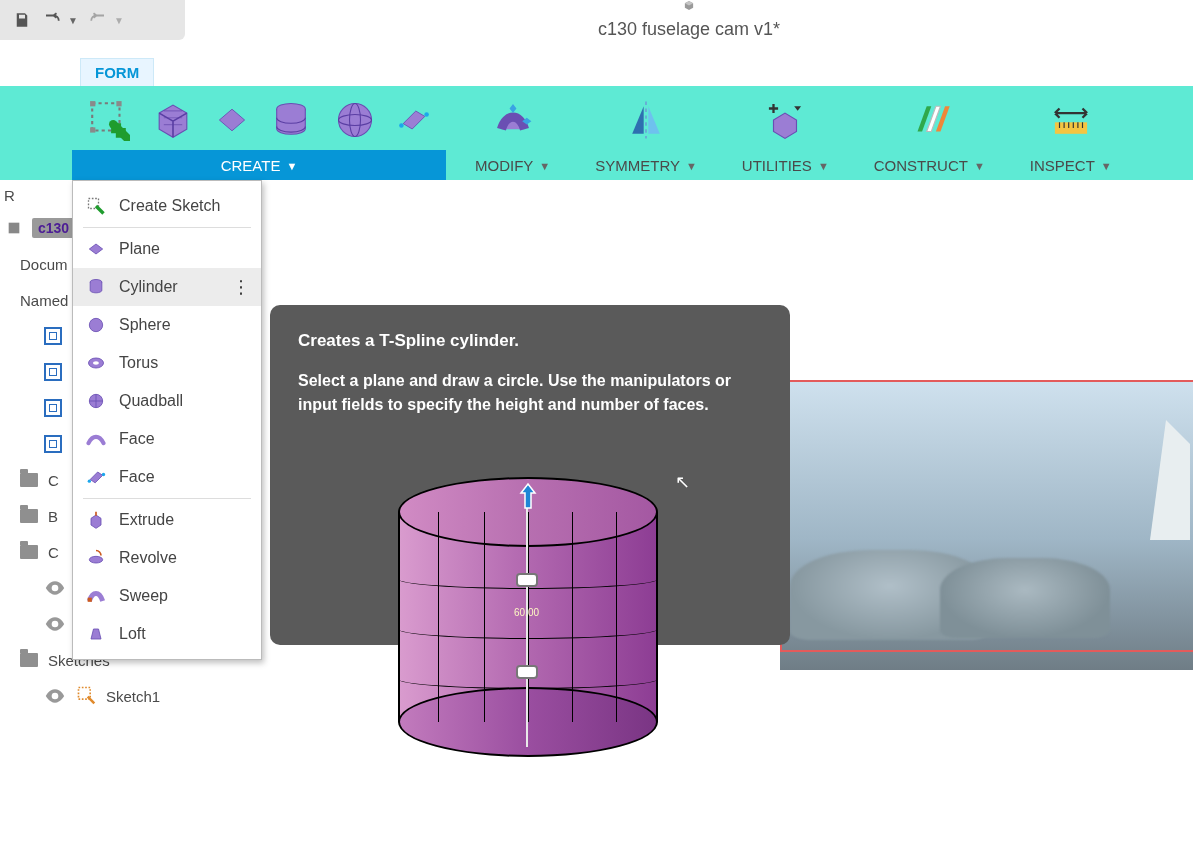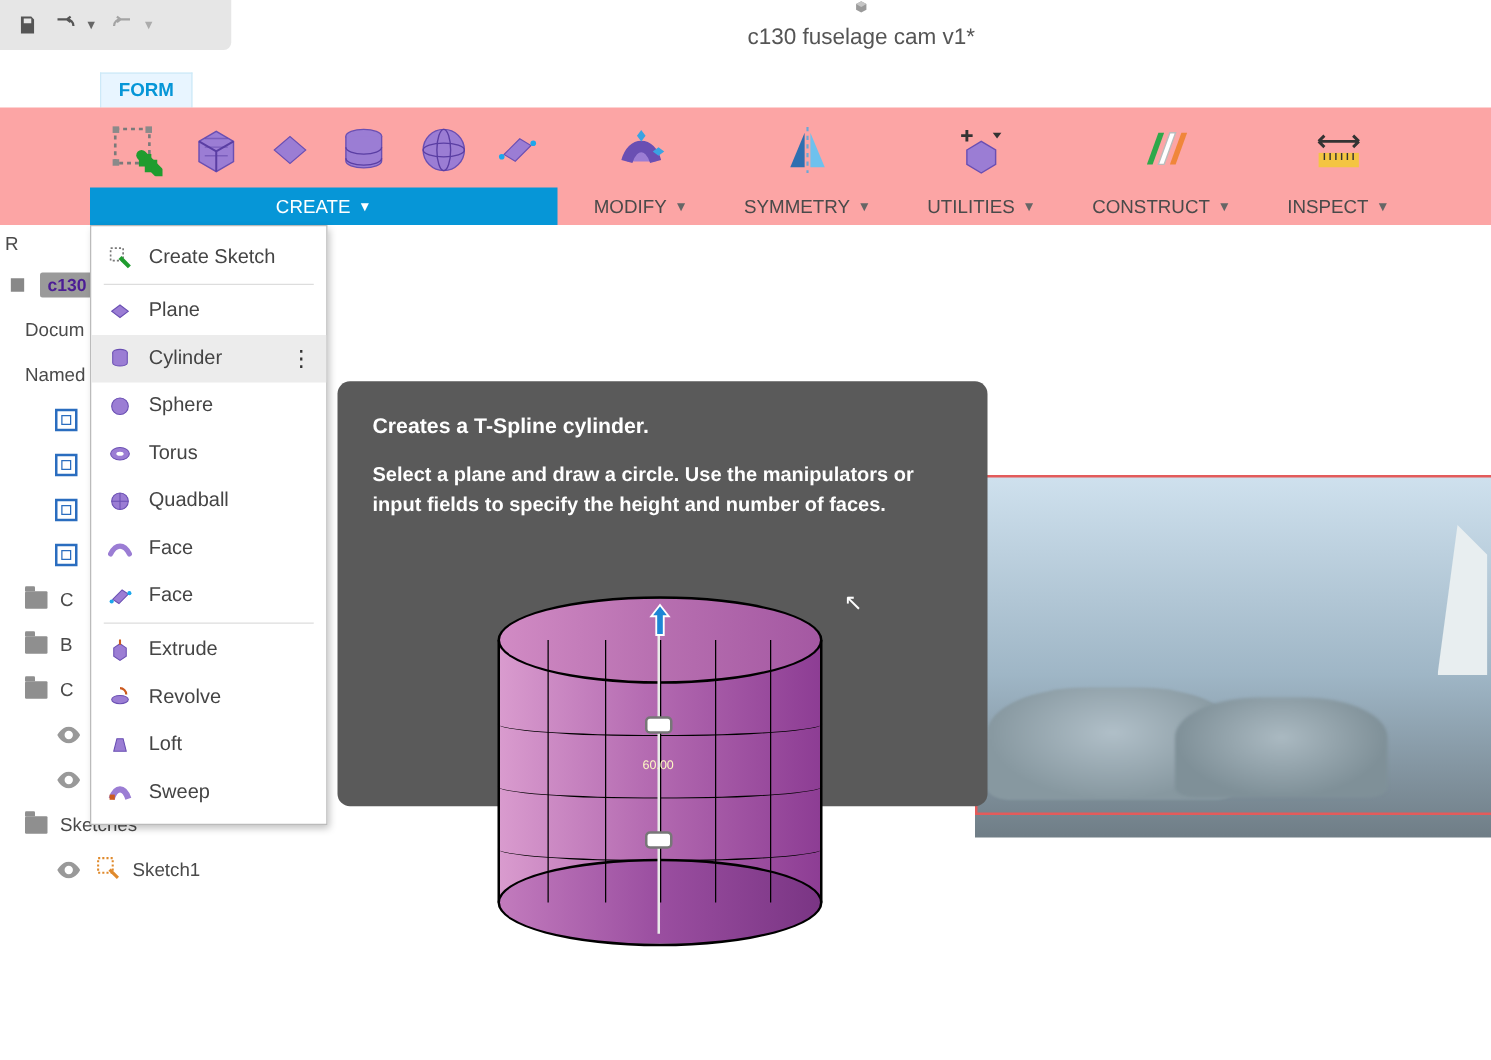--- a/index.html
+++ b/index.html
@@ -21,21 +21,21 @@
 
   
   .form-tab {
     position:absolute; left:80px; top:58px; height:28px; padding:0 14px;
     background:#e8f5ff; color:#0696d7; font-weight:700; font-size:15px;
     display:flex; align-items:center; border:1px solid #cde9f8; border-bottom:none;text-align:right;
   }
 
   
   .toolbar { position:absolute; left:0; top:86px; right:0; height:94px;
-    background:#fca5a5; display:flex; align-items:flex-end; }
+    background:#5eead4; display:flex; align-items:flex-end; }
   .toolbar-group { display:flex; flex-direction:column; align-items:stretch; }
   .icon-row { display:flex; align-items:center; justify-content:center; gap:14px; height:60px; padding:0 12px; }
   .tool-icon { width:50px; height:50px; display:flex; align-items:center; justify-content:center; }
   .tool-icon.sm { width:40px; height:40px; }
   .group-label { height:30px; display:flex; align-items:center; justify-content:center;
     font-size:15px; color:#4a4a4a; gap:6px; border-top:1px solid transparent; padding:0 16px; }
   .group-label .caret { font-size:11px; color:#666; }
   .group-label.create-active { background:#0696d7; color:#fff; }
   .group-label.create-active .caret { color:#fff; }
   .vsep { width:1px; background:#d0d0d0; margin:12px 6px 6px; }
@@ -462,33 +462,33 @@
         <svg width="20" height="20" viewBox="0 0 24 24">
           <ellipse cx="12" cy="14" rx="8" ry="4" fill="#9b7dd4" stroke="#6a4fb3"></ellipse>
           <path d="M12 3a6 6 0 016 6" fill="none" stroke="#cc5a1f" stroke-width="2"></path>
         </svg>
       </span>
       <span>Revolve</span>
     </div>
     <div class="dd-item">
       <span class="dd-ic">
         <svg width="20" height="20" viewBox="0 0 24 24">
-          <path fill="#9b7dd4" stroke="#6a4fb3" d="M6 18l3-12h6l3 12z"></path>
-        </svg>
-      </span>
-      <span>Loft</span>
-    </div>
-    <div class="dd-item">
-      <span class="dd-ic">
-        <svg width="20" height="20" viewBox="0 0 24 24">
           <path d="M4 18c4-12 12-12 16 0" fill="none" stroke="#9b7dd4" stroke-width="6"></path>
           <rect x="2" y="14" width="5" height="5" fill="#cc5a1f"></rect>
         </svg>
       </span>
       <span>Sweep</span>
+    </div>
+    <div class="dd-item">
+      <span class="dd-ic">
+        <svg width="20" height="20" viewBox="0 0 24 24">
+          <path fill="#9b7dd4" stroke="#6a4fb3" d="M6 18l3-12h6l3 12z"></path>
+        </svg>
+      </span>
+      <span>Loft</span>
     </div>
   </div>
 
 <div class="tooltip-card">
   <div class="tt-title">Creates a T-Spline cylinder.</div>
   <div class="tt-body">Select a plane and draw a circle. Use the manipulators or input fields to specify the height and number of faces.</div>
   <div class="tt-figure">
     <div class="cyl">
       <div class="body"></div>
       <div class="bottom-ell"></div>

